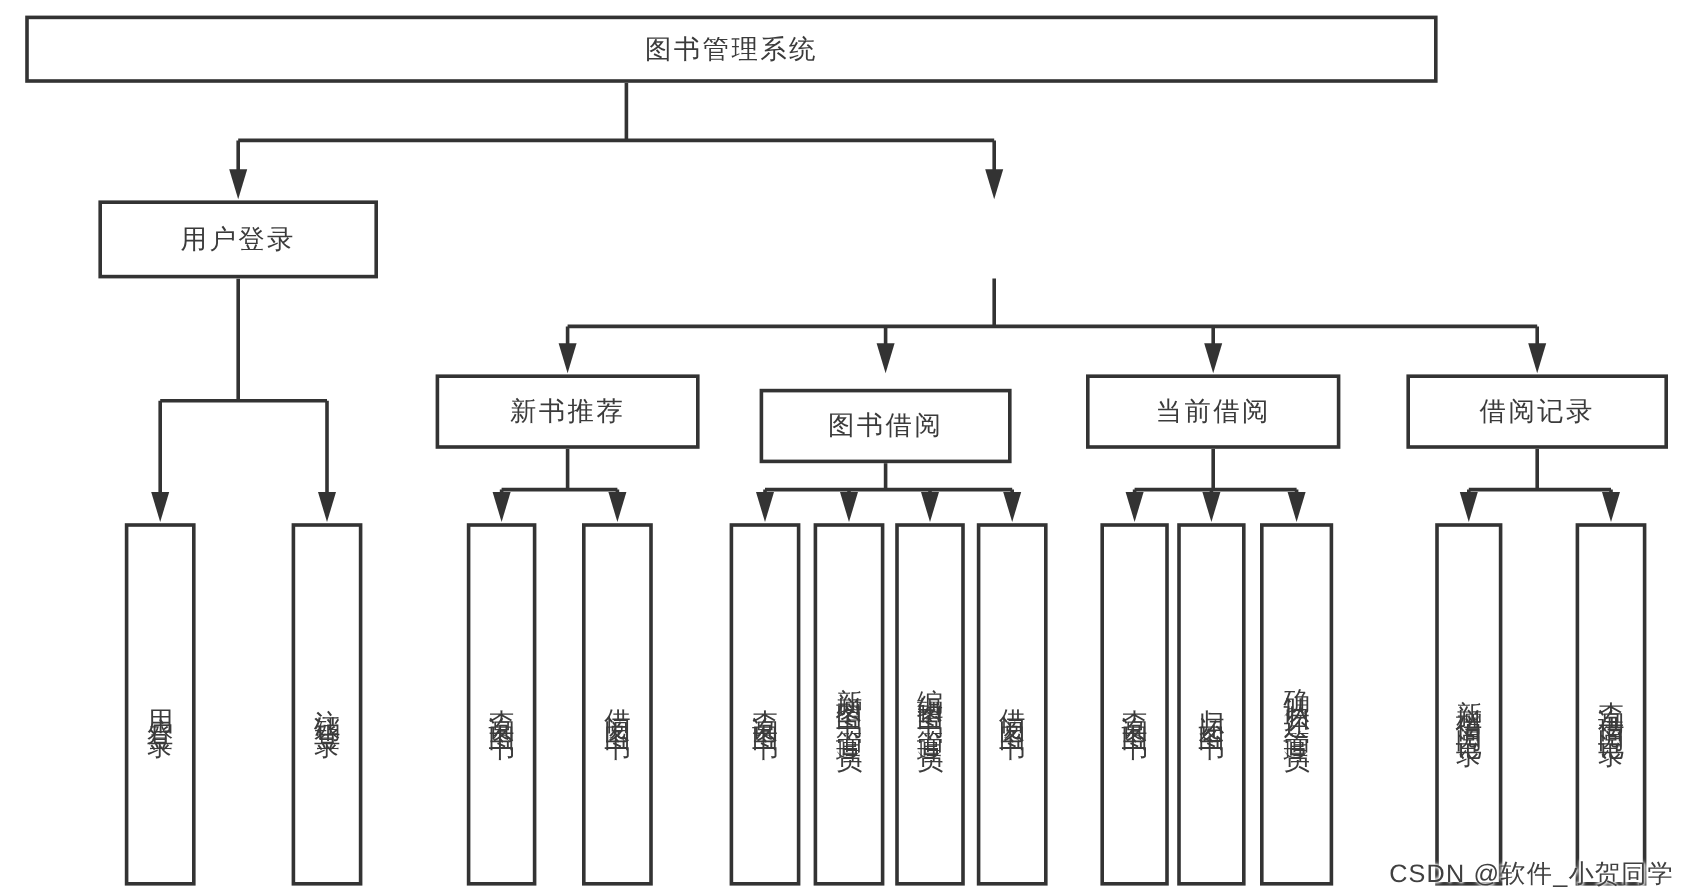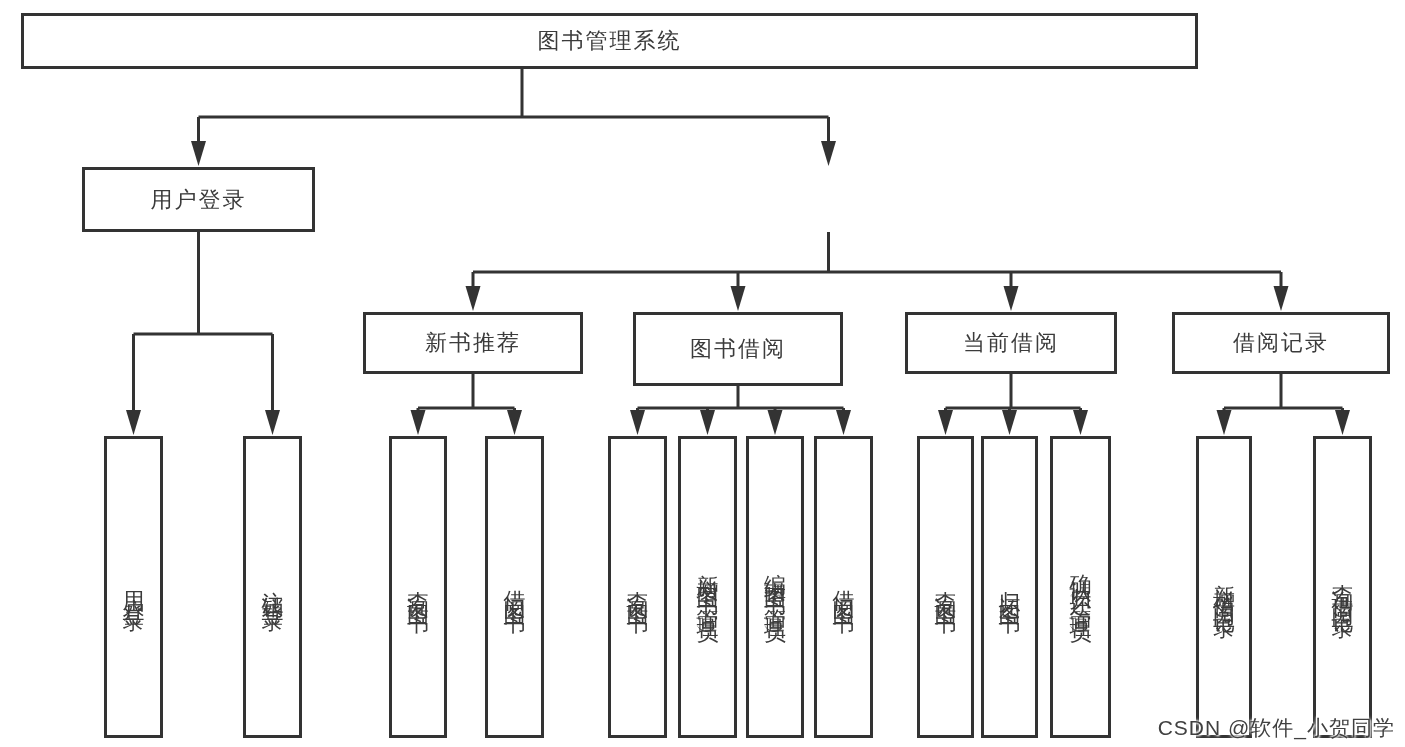--- a/index.html
+++ b/index.html
@@ -89,21 +89,21 @@
     <span class="htext">图书管理系统</span>
   </div>
 
   <div class="node" style="left:82px; top:167px; width:233px; height:65px">
     <span class="htext">用户登录</span>
   </div>
 
   <div class="node" style="left:363px; top:312px; width:220px; height:62px">
     <span class="htext">新书推荐</span>
   </div>
-  <div class="node" style="left:633px; top:312px; width:210px; height:74px">
+  <div class="node" style="left:633px; top:324px; width:210px; height:62px">
     <span class="htext">图书借阅</span>
   </div>
   <div class="node" style="left:1172px; top:312px; width:218px; height:62px">
     <span class="htext">借阅记录</span>
   </div>
   <div class="node" style="left:905px; top:312px; width:212px; height:62px">
     <span class="htext">当前借阅</span>
   </div>
 
   <div class="node" style="left:104px; top:436px; width:59px; height:302px">

